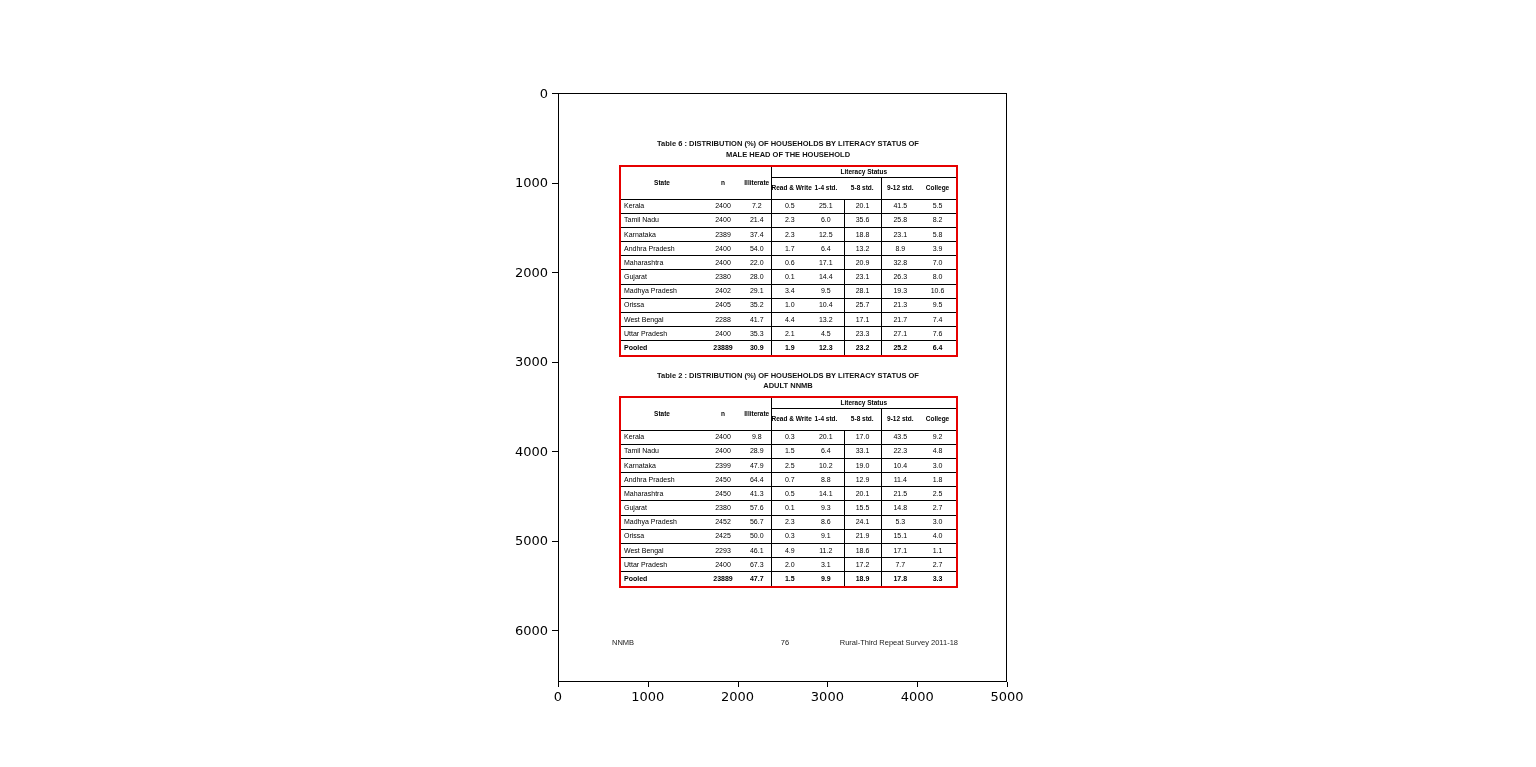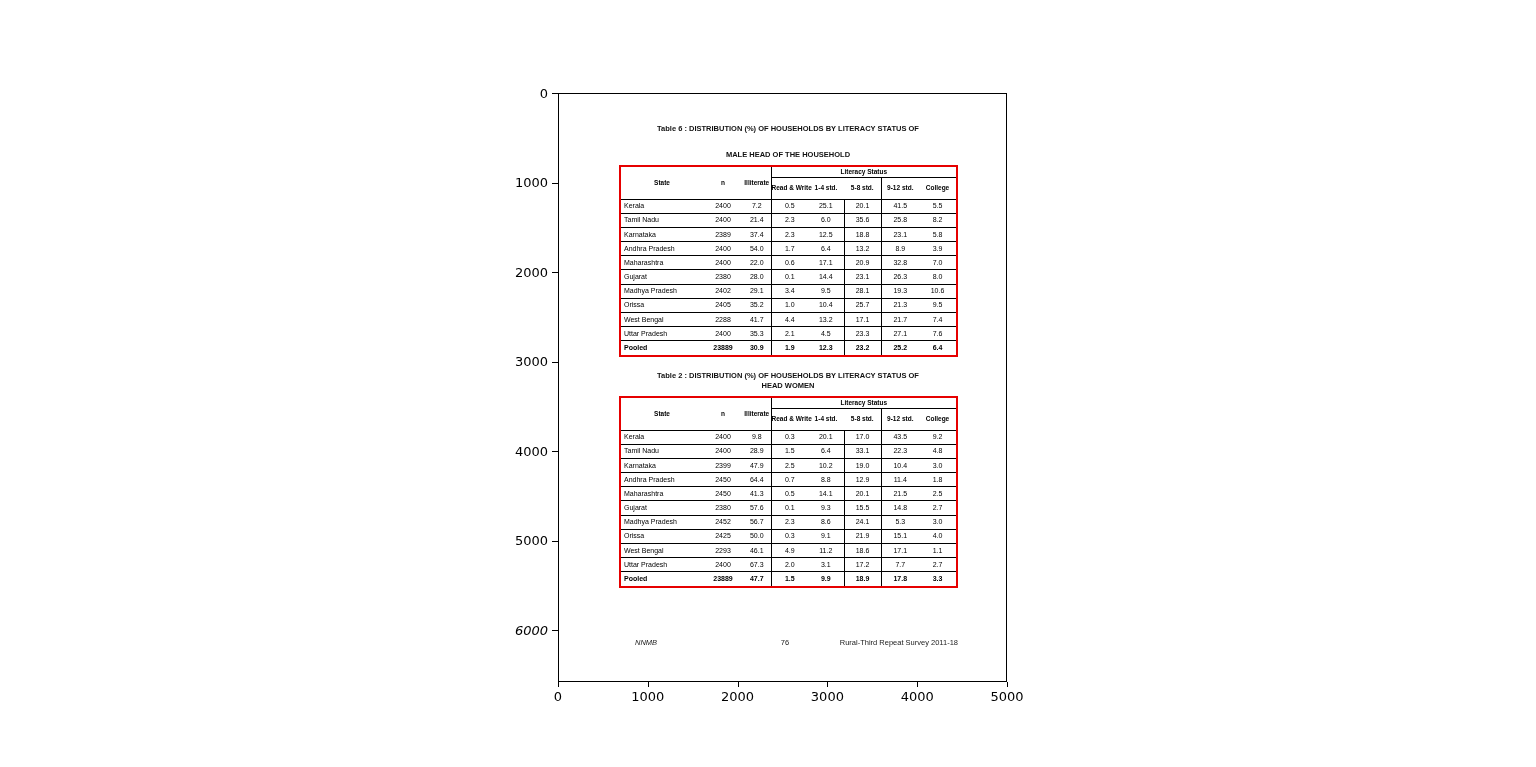--- a/index.html
+++ b/index.html
@@ -49,40 +49,40 @@
     <div class="ytick-label" style="top: 175px;">1000</div>
     <div class="ytick-mark" style="top: 272px;"></div>
     <div class="ytick-label" style="top: 264.5px;">2000</div>
     <div class="ytick-mark" style="top: 361.5px;"></div>
     <div class="ytick-label" style="top: 354px;">3000</div>
     <div class="ytick-mark" style="top: 451px;"></div>
     <div class="ytick-label" style="top: 443.5px;">4000</div>
     <div class="ytick-mark" style="top: 540.5px;"></div>
     <div class="ytick-label" style="top: 533px;">5000</div>
     <div class="ytick-mark" style="top: 630px;"></div>
-    <div class="ytick-label" style="top: 622.5px; font-style: italic;">6000</div>
+    <div class="ytick-label" style="top: 622.5px;">6000</div>
     <div class="xtick-mark" style="left: 558px;"></div>
     <div class="xtick-label" style="left: 528px;">0</div>
     <div class="xtick-mark" style="left: 647.8px;"></div>
     <div class="xtick-label" style="left: 617.8px;">1000</div>
     <div class="xtick-mark" style="left: 737.6px;"></div>
     <div class="xtick-label" style="left: 707.6px;">2000</div>
     <div class="xtick-mark" style="left: 827.4px;"></div>
     <div class="xtick-label" style="left: 797.4px;">3000</div>
     <div class="xtick-mark" style="left: 917.2px;"></div>
     <div class="xtick-label" style="left: 887.2px;">4000</div>
     <div class="xtick-mark" style="left: 1007px;"></div>
     <div class="xtick-label" style="left: 977px;">5000</div>
   </div>
 
-<div class="doc-title" style="top:124px;">Table 6 : DISTRIBUTION (%) OF HOUSEHOLDS BY LITERACY STATUS OF</div>
+<div class="doc-title" style="top:139px;">Table 6 : DISTRIBUTION (%) OF HOUSEHOLDS BY LITERACY STATUS OF</div>
 <div class="doc-title" style="top:150px;">MALE HEAD OF THE HOUSEHOLD</div>
 
 <div class="doc-title" style="top:371px;">Table 2 : DISTRIBUTION (%) OF HOUSEHOLDS BY LITERACY STATUS OF</div>
-<div class="doc-title" style="top:380.5px;">HEAD WOMEN</div>
+<div class="doc-title" style="top:380.5px;">ADULT NNMB</div>
 
 <div id="tables">
     <div class="tbl-wrap" style="top: 165px; border-color: rgb(230, 0, 0);">
       <table>
         <colgroup>
           <col style="width: 82px;">
           <col style="width: 40px;">
           <col style="width: 28px;">
           <col style="width: 37px;">
           <col style="width: 36px;">
@@ -357,15 +357,15 @@
             <td>9.9</td>
             <td class="bl">18.9</td>
             <td class="bl">17.8</td>
             <td>3.3</td>
           </tr>
         </tbody>
       </table>
     </div>
   </div>
 
-<div class="footer-item" style="left:635px;top:638px;font-style:italic;">NNMB</div>
+<div class="footer-item" style="left:612px;top:638px;">NNMB</div>
 <div class="footer-item" style="left:770px;top:638px;width:30px;text-align:center;">76</div>
 <div class="footer-item" style="left:758px;top:638px;width:200px;text-align:right;">Rural-Third Repeat Survey 2011-18</div>
 
 </body></html>

